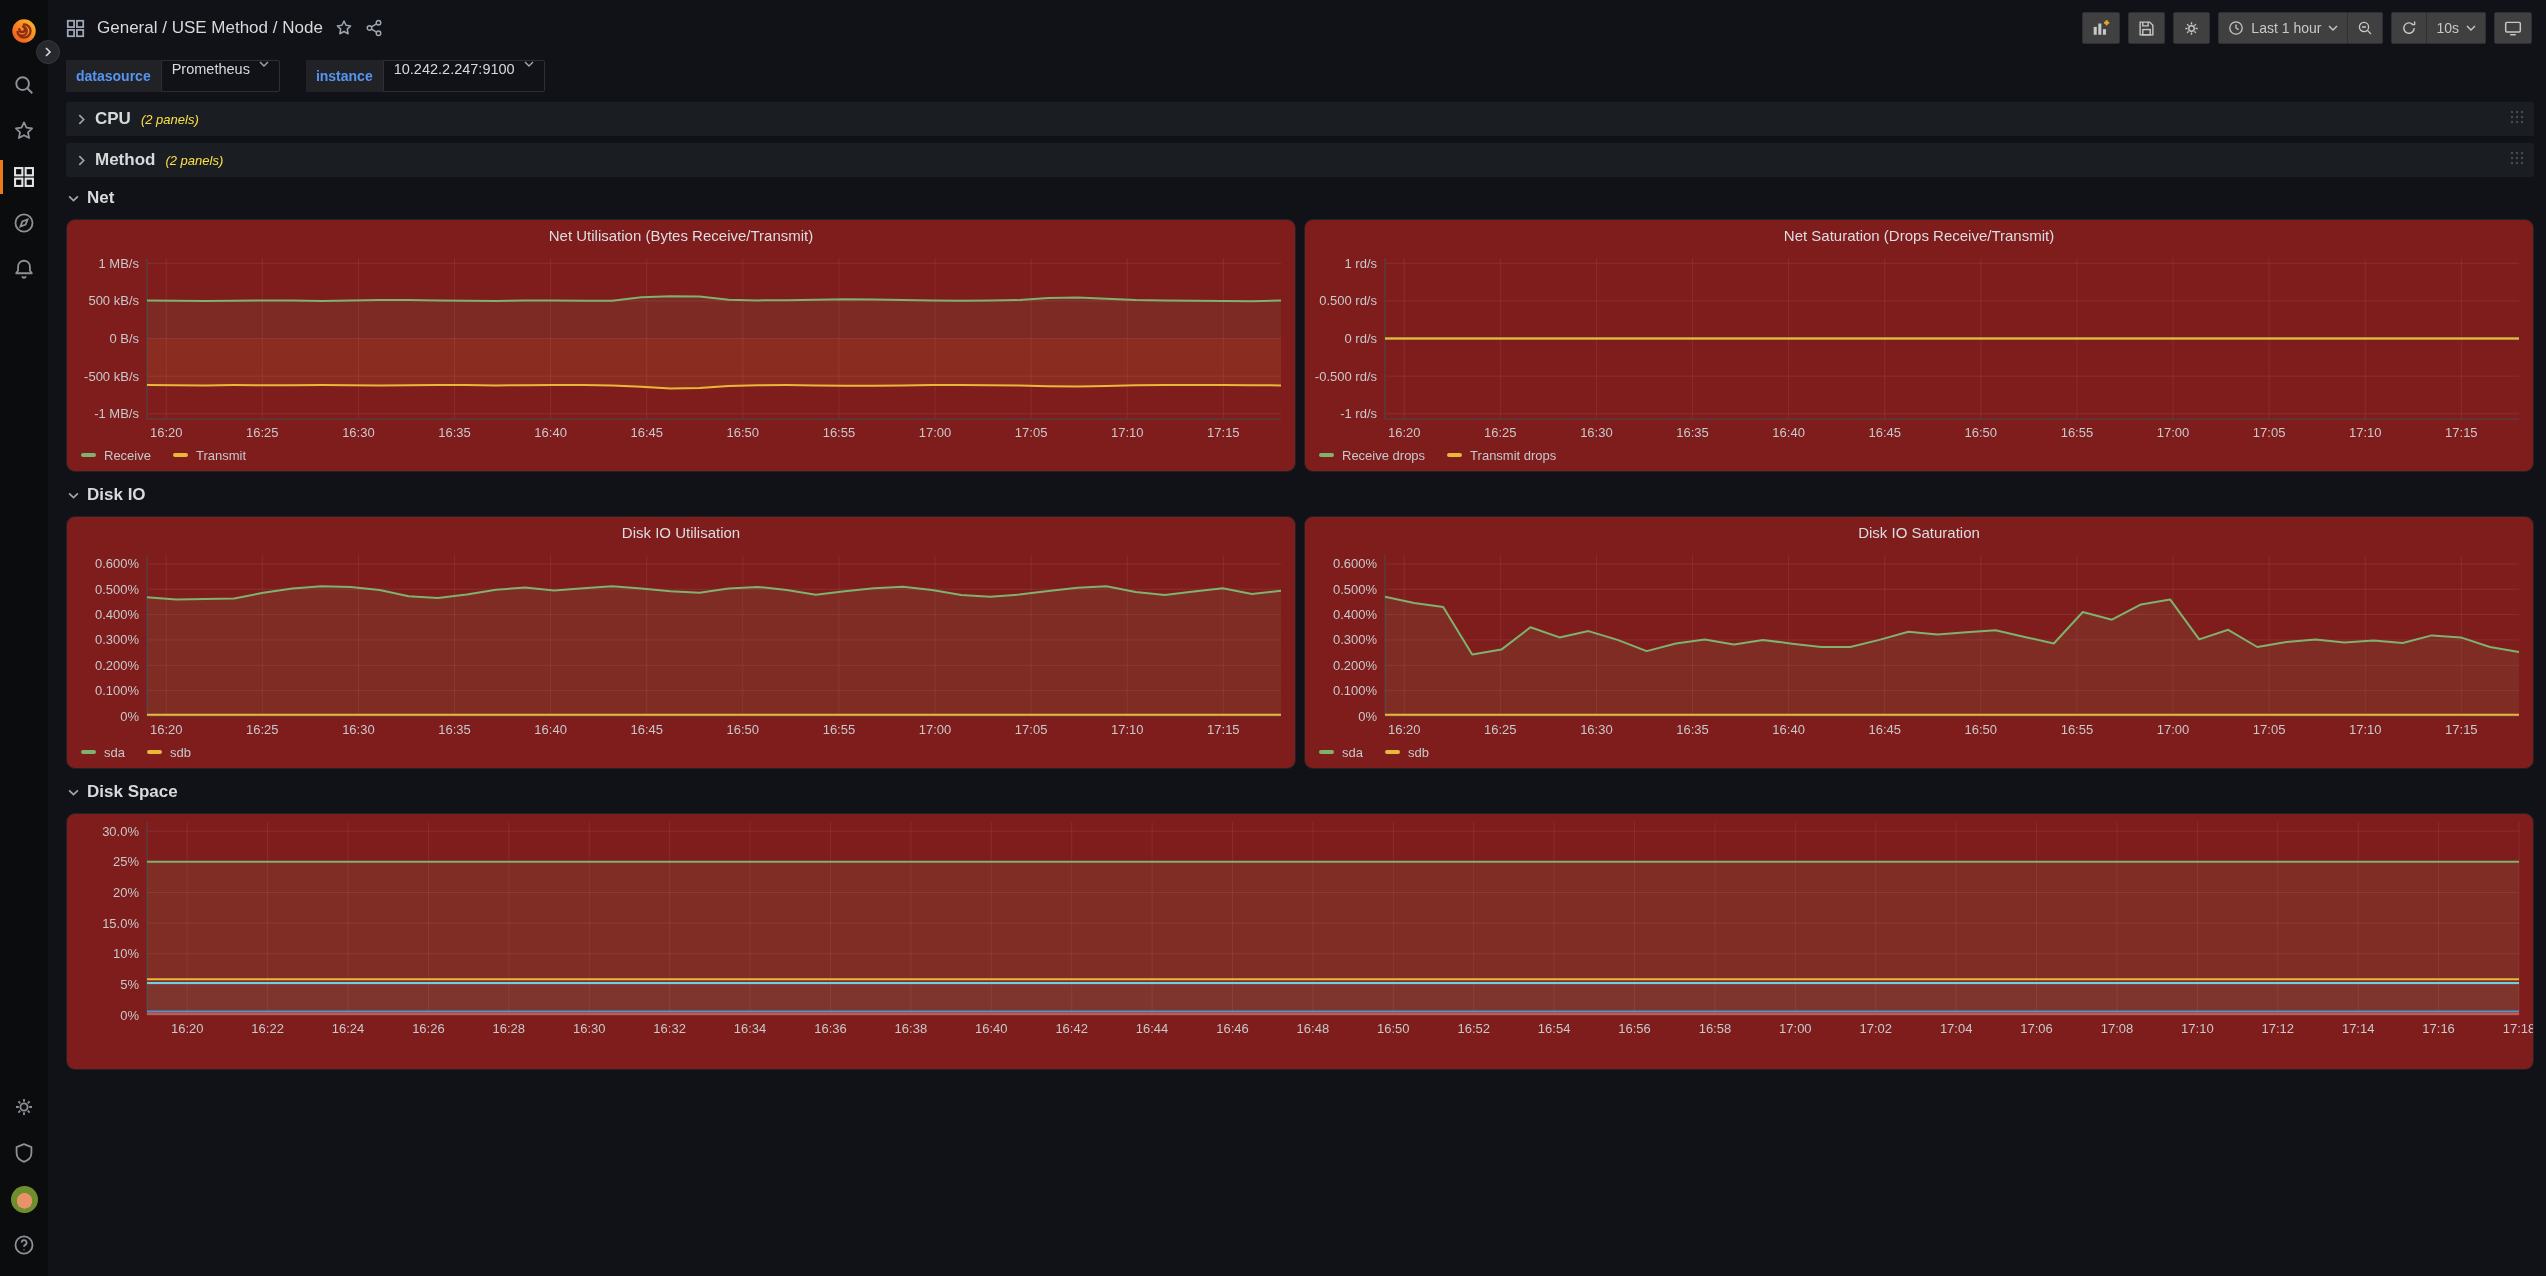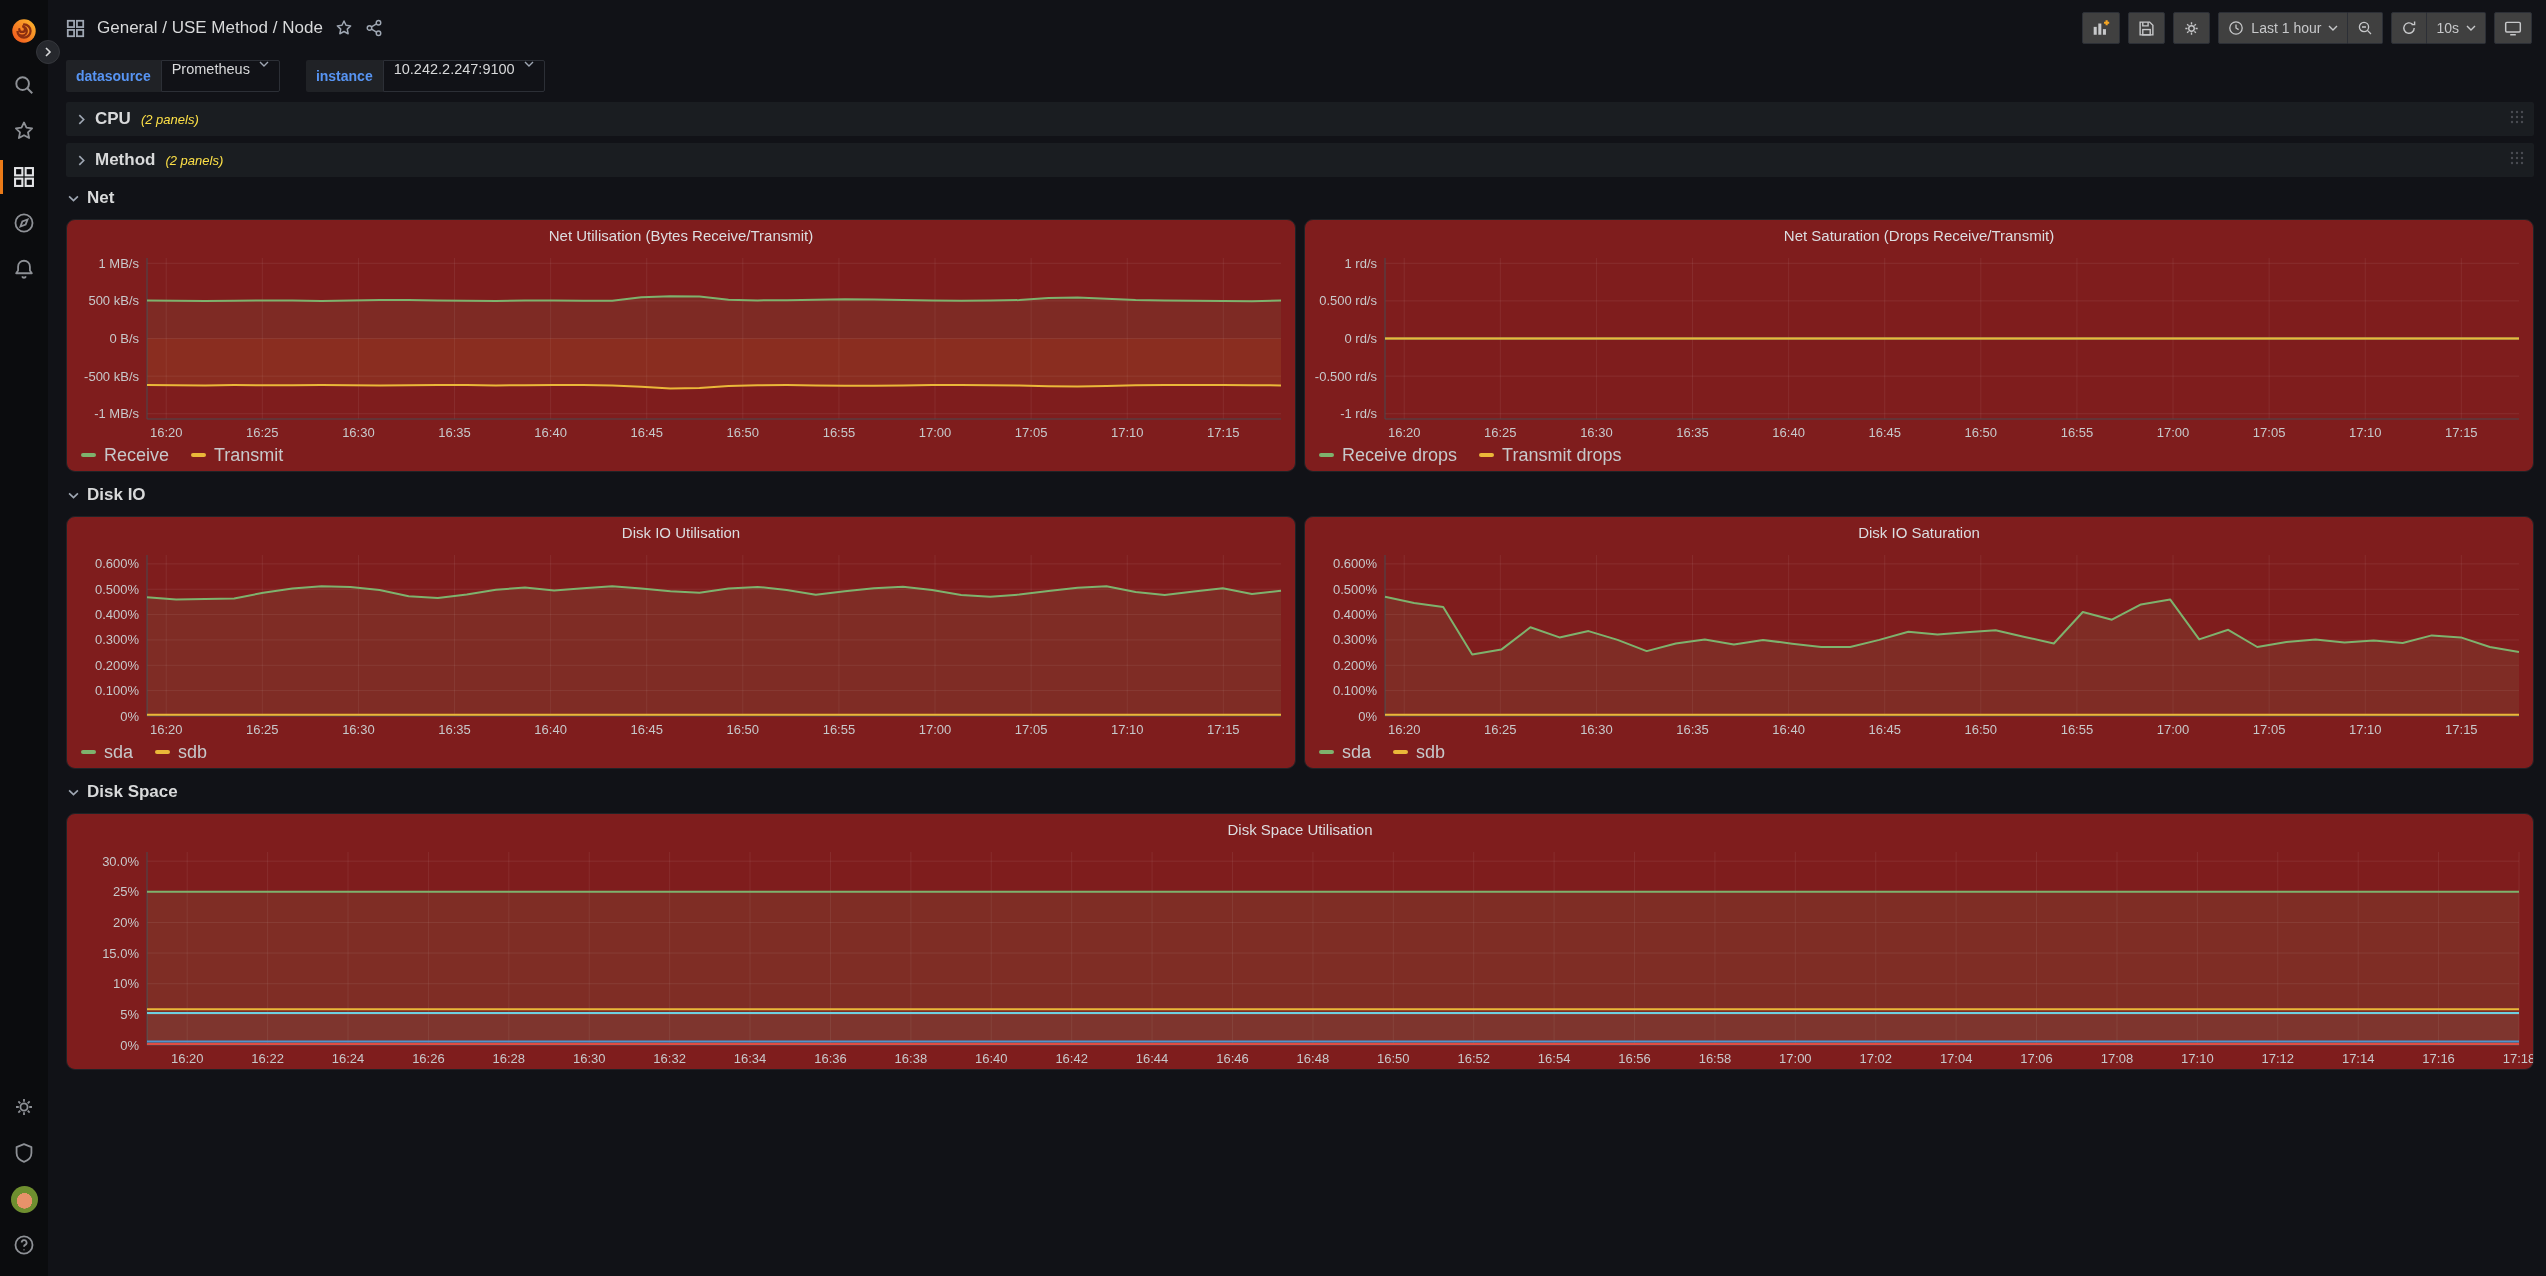--- a/index.html
+++ b/index.html
@@ -51,21 +51,21 @@
   .section-head { display:flex; align-items:center; height:26px; margin:8px 0 8px 2px; cursor:pointer; }
   .chev { color:#9fa7b3; display:flex; }
   .panels { display:flex; gap:8px; margin-bottom:10px; }
   .panel { background:#7f1d1d; border:1px solid #202226; border-radius:9px; flex:1;
            display:flex; flex-direction:column; min-width:0; }
   .panel-h253 { height:253px; } .panel-h257 { height:257px; }
   .panel-title { height:30px; display:flex; align-items:center; justify-content:center;
                  font-size:15px; font-weight:500; color:#dcdde0; cursor:pointer; }
   .chart { flex:1; position:relative; }
   .legend { height:28px; display:flex; align-items:center; gap:22px; padding:0 0 4px 14px; }
-  .legend-item { display:flex; align-items:center; gap:8px; font-size:18px; color:#c7c8ca; cursor:pointer; }
+  .legend-item { display:flex; align-items:center; gap:8px; font-size:13px; color:#c7c8ca; cursor:pointer; }
   .legend-item i { display:inline-block; width:15px; height:4px; border-radius:2px; }
 </style>
 </head>
 <body>
 
 <div class="sidebar">
   <div class="side-logo">
     <svg width="30" height="30" viewBox="0 0 32 32" fill="none">
       <defs>
           <linearGradient id="lg" x1="0" y1="1" x2="1" y2="0">
@@ -531,21 +531,20 @@
     <div class="section-head">
       <span class="chev">
         <svg width="11" height="11" viewBox="0 0 10 10" fill="none" stroke="#9fa7b3" stroke-width="1.5">
             <path d="M1 3 L5 7 L9 3"></path>
           </svg>
         </span>
       <span class="row-title">Disk Space</span>
     </div>
     <div class="panels">
       <div class="panel panel-h257">
-        <div class="panel-title">Disk Space Utilisation</div>
         <div class="chart">
             <svg width="2466" height="225" style="position:absolute;left:0;top:0">
               <line x1="80" y1="17.19047619047619" x2="2452" y2="17.19047619047619" stroke="rgba(255,255,255,0.08)" stroke-width="1"></line>
               <text x="72" y="21.69047619047619" text-anchor="end" font-size="13" fill="#c7c8ca" font-family="Liberation Sans, sans-serif">30.0%</text>
               <line x1="80" y1="47.82539682539682" x2="2452" y2="47.82539682539682" stroke="rgba(255,255,255,0.08)" stroke-width="1"></line>
               <text x="72" y="52.32539682539682" text-anchor="end" font-size="13" fill="#c7c8ca" font-family="Liberation Sans, sans-serif">25%</text>
               <line x1="80" y1="78.46031746031746" x2="2452" y2="78.46031746031746" stroke="rgba(255,255,255,0.08)" stroke-width="1"></line>
               <text x="72" y="82.96031746031746" text-anchor="end" font-size="13" fill="#c7c8ca" font-family="Liberation Sans, sans-serif">20%</text>
               <line x1="80" y1="109.0952380952381" x2="2452" y2="109.0952380952381" stroke="rgba(255,255,255,0.08)" stroke-width="1"></line>
               <text x="72" y="113.5952380952381" text-anchor="end" font-size="13" fill="#c7c8ca" font-family="Liberation Sans, sans-serif">15.0%</text>

